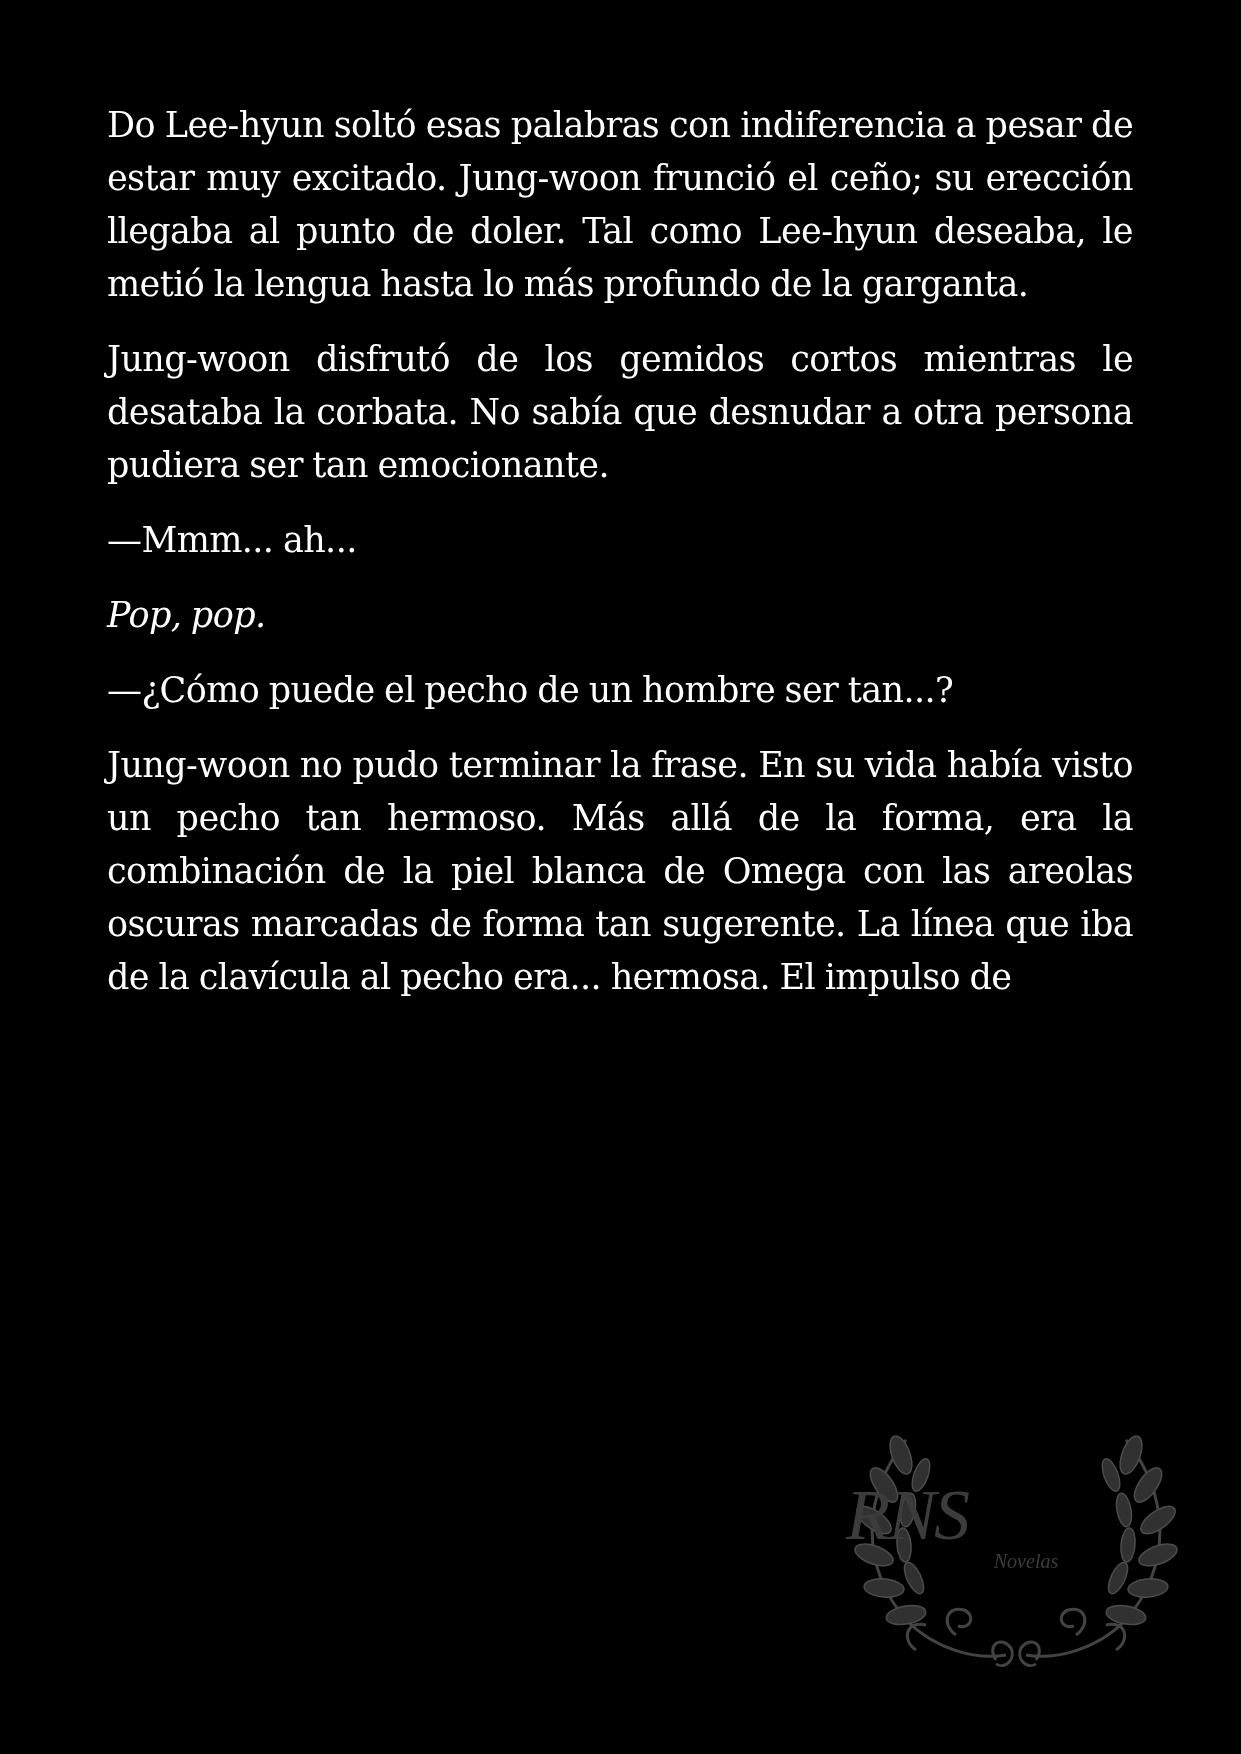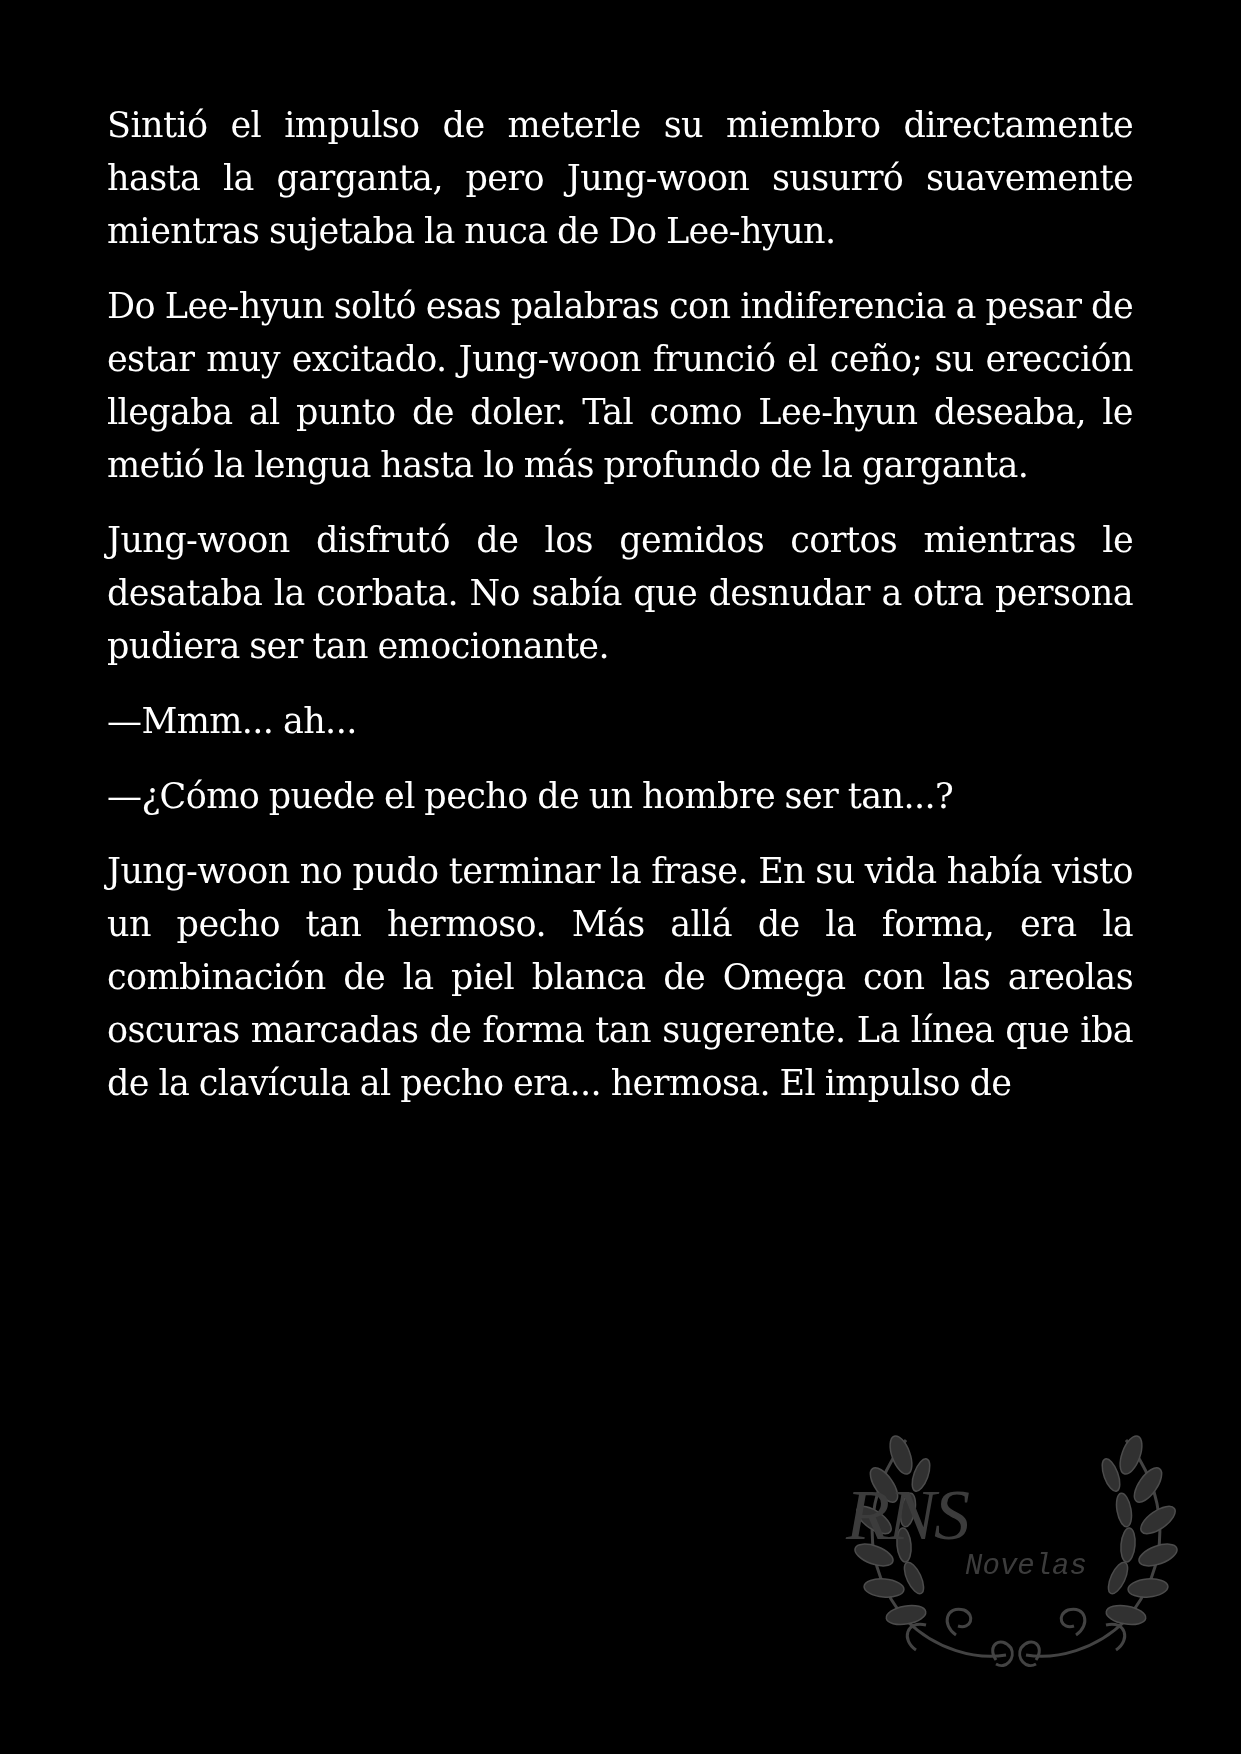--- a/index.html
+++ b/index.html
@@ -59,35 +59,35 @@
       font-size: 72px;
       letter-spacing: -2px;
       color: #6e6e6e;
     }
     .wm-text-sub {
       position: absolute;
       left: 0;
       right: 0;
       top: 130px;
       text-align: center;
-      font-family: Liberation Mono, monospace;
+      font-family: Liberation Serif, serif;
       font-style: italic;
-      font-size: 29px;
+      font-size: 20px;
       color: #6e6e6e;
       padding-left: 20px;
     }
   </style>
 </head>
 <body>
 
 <div class="page">
-  <p class="para">Sintió el impulso de meterle su miembro directamente hasta la garganta, pero Jung-woon susurró suavemente mientras sujetaba la nuca de Do Lee-hyun.</p>
   <p class="para">Do Lee-hyun soltó esas palabras con indiferencia a pesar de estar muy excitado. Jung-woon frunció el ceño; su erección llegaba al punto de doler. Tal como Lee-hyun deseaba, le metió la lengua hasta lo más profundo de la garganta.</p>
   <p class="para">Jung-woon disfrutó de los gemidos cortos mientras le desataba la corbata. No sabía que desnudar a otra persona pudiera ser tan emocionante.</p>
   <p class="para">—Mmm... ah...</p>
+  <p class="para italic">Pop, pop.</p>
   <p class="para">—¿Cómo puede el pecho de un hombre ser tan...?</p>
   <p class="para">Jung-woon no pudo terminar la frase. En su vida había visto un pecho tan hermoso. Más allá de la forma, era la combinación de la piel blanca de Omega con las areolas oscuras marcadas de forma tan sugerente. La línea que iba de la clavícula al pecho era... hermosa. El impulso de</p>
 </div>
 
 <div class="watermark">
   <svg viewBox="0 0 340 258" xmlns="http://www.w3.org/2000/svg">
     <g fill="none" stroke="#7a7a7a" stroke-width="3">
 
       <path d="M60 20 C 20 70, 10 140, 60 200 C 90 230, 130 240, 160 235"></path>
 

